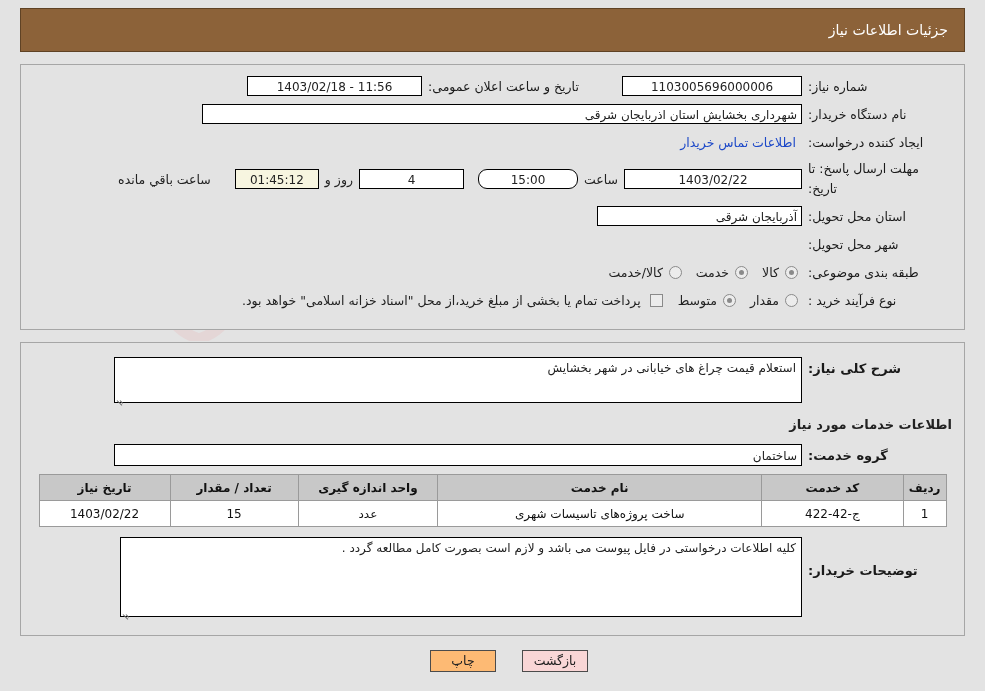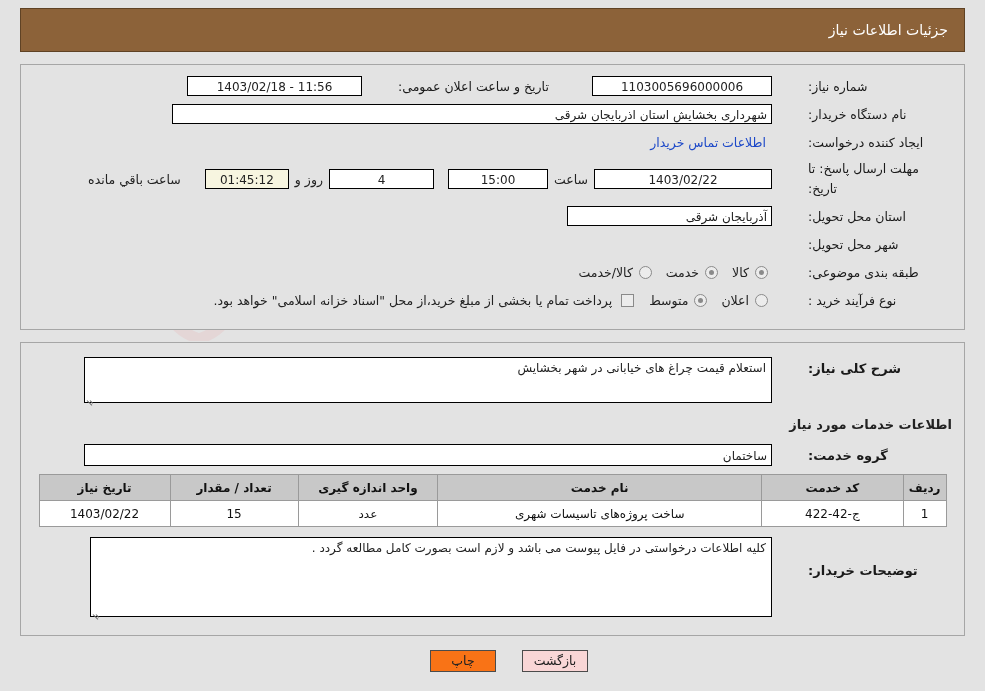--- a/index.html
+++ b/index.html
@@ -46,21 +46,21 @@
     background:#e3e3e3;
     box-sizing:border-box;
     position:relative;
   }
   .panel.top{padding:10px 12px 12px 12px;}
   .panel.mid{padding:14px 12px 12px 12px;}
   
   .row{display:flex;align-items:center;margin-bottom:6px;min-height:22px;}
   .lbl{
     text-align:left;font-size:12.5px;color:#1a1a1a;
-    padding-left:6px;box-sizing:border-box;flex:none;margin-left:30px;
+    padding-left:6px;box-sizing:border-box;flex:none;
   }
   .lbl.w1{width:150px;}
   .box{
     background:#fff;border:1px solid #000;
     height:20px;line-height:20px;font-size:12px;
     padding:0 4px;box-sizing:border-box;
     overflow:hidden;white-space:nowrap;
   }
   .box.center{text-align:center;}
   .box.right{text-align:right;}
@@ -123,21 +123,21 @@
   .btnbar{
     display:flex;justify-content:center;align-items:center;gap:26px;
     margin-top:14px;
   }
   .btn{
     border:1px solid #555;height:22px;min-width:66px;
     font-size:12.5px;line-height:20px;text-align:center;
     box-sizing:border-box;cursor:pointer;padding:0 10px;
   }
   .btn.back{background:#f9d6d6;border-color:#4b4b4b;}
-  .btn.print{background:#f97316;border-color:#4b4b4b;margin-left:33px;}
+  .btn.print{background:#fdba74;border-color:#4b4b4b;margin-left:33px;}
 </style>
 </head>
 <body>
 
 <div class="watermark">
   <div class="wm-inner">
     <svg class="wm-shield" viewBox="0 0 78 96">
       <path d="M39 2 L74 14 L74 50 C74 74 57 88 39 94 C21 88 4 74 4 50 L4 14 Z" fill="none" stroke="#e7b9bb" stroke-width="11"></path>
       <path d="M22 40 L36 66 L58 26" fill="none" stroke="#e7b9bb" stroke-width="11" stroke-linecap="butt" stroke-linejoin="miter"></path>
     </svg>
@@ -167,21 +167,21 @@
 
     <div class="row">
       <div class="lbl w1">ایجاد کننده درخواست:</div>
       <div class="link">اطلاعات تماس خریدار</div>
     </div>
 
     <div class="row">
       <div class="lbl w1" style="line-height:20px;">مهلت ارسال پاسخ: تا تاریخ:</div>
       <div class="box center" style="width:178px;">1403/02/22</div>
       <div class="inline-lbl">ساعت</div>
-      <div class="box center" style="width:100px;">15:00</div>
+      <div class="box center" style="width:100px;border-radius:9px;">15:00</div>
       <div class="box center" style="width:105px;margin-right:14px;">4</div>
       <div class="inline-lbl">روز و</div>
       <div class="box cream" style="width:84px;">01:45:12</div>
       <div class="note" style="padding-right:24px;">ساعت باقي مانده</div>
     </div>
 
     <div class="row">
       <div class="lbl w1">استان محل تحویل:</div>
       <div class="box right" style="width:205px;">آذربایجان شرقی</div>
     </div>
@@ -200,21 +200,21 @@
       <span class="rlabel">خدمت</span>
 
       <span class="radio"></span>
       <span class="rlabel">کالا/خدمت</span>
     </div>
 
     <div class="row">
       <div class="lbl w1">نوع فرآیند خرید :</div>
 
       <span class="radio"></span>
-      <span class="rlabel">اعلان</span>
+      <span class="rlabel">مقدار</span>
 
       <span class="radio on"></span>
       <span class="rlabel">متوسط</span>
 
       <span class="chk"></span>
       <span class="note">پرداخت تمام یا بخشی از مبلغ خرید،از محل "اسناد خزانه اسلامی" خواهد بود.</span>
     </div>
   </div>
 
   <div class="panel mid">

